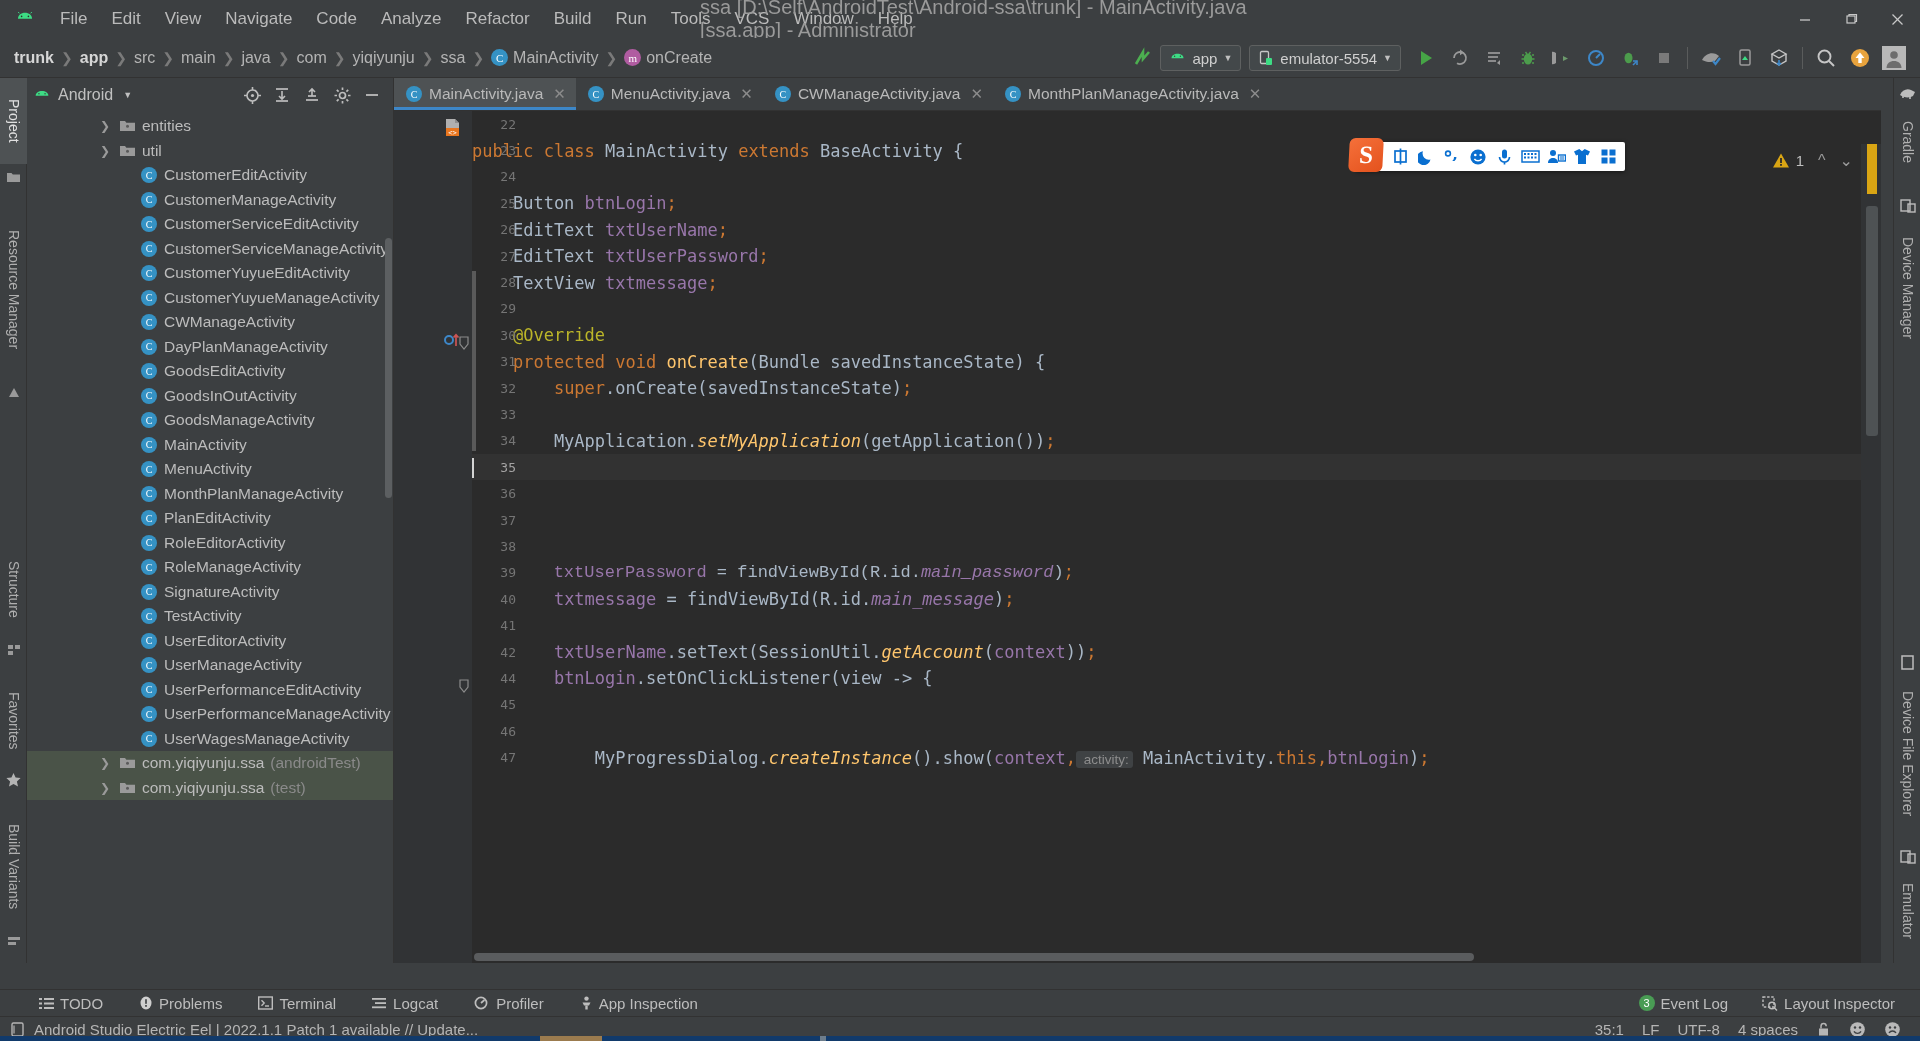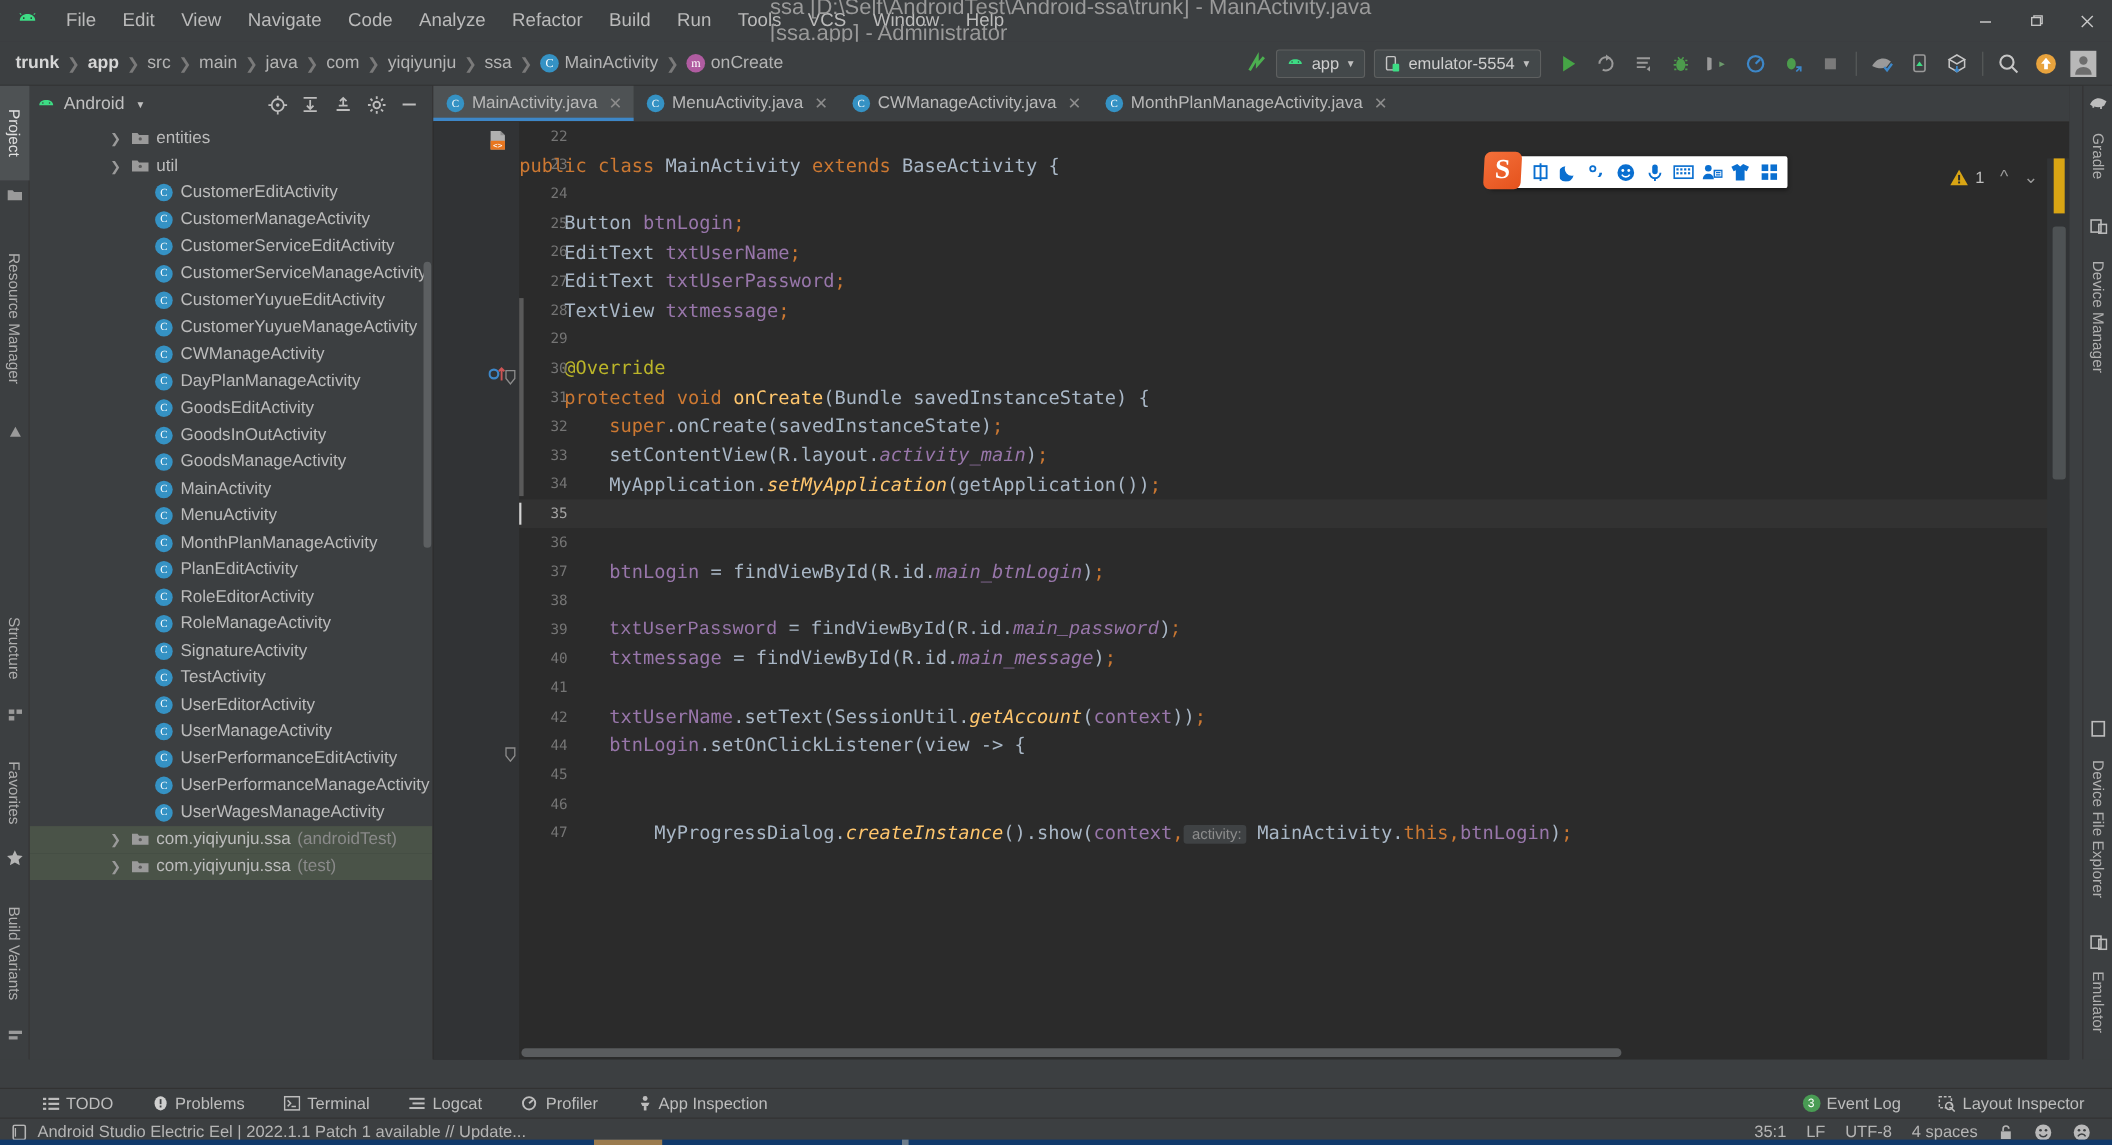--- a/index.html
+++ b/index.html
@@ -733,25 +733,25 @@
         <div class="line"><span class="lnum">23</span><span style="margin-left: 0px;"><span class="kw">public </span><span class="kw">class </span><span class="plain">MainActivity </span><span class="kw">extends </span><span class="plain">BaseActivity {</span></span></div>
         <div class="line"><span class="lnum">24</span><span style="margin-left: 0px;"></span></div>
         <div class="line"><span class="lnum">25</span><span style="margin-left: 0px;"><span class="plain">    Button </span><span class="fld">btnLogin</span><span class="kw">;</span></span></div>
         <div class="line"><span class="lnum">26</span><span style="margin-left: 0px;"><span class="plain">    EditText </span><span class="fld">txtUserName</span><span class="kw">;</span></span></div>
         <div class="line"><span class="lnum">27</span><span style="margin-left: 0px;"><span class="plain">    EditText </span><span class="fld">txtUserPassword</span><span class="kw">;</span></span></div>
         <div class="line"><span class="lnum">28</span><span style="margin-left: 0px;"><span class="plain">    TextView </span><span class="fld">txtmessage</span><span class="kw">;</span></span></div>
         <div class="line"><span class="lnum">29</span><span style="margin-left: 0px;"></span></div>
         <div class="line"><span class="lnum">30</span><span style="margin-left: 0px;"><span class="ann">    @Override</span></span></div>
         <div class="line"><span class="lnum">31</span><span style="margin-left: 0px;"><span class="kw">    protected </span><span class="kw">void </span><span class="mth">onCreate</span><span class="plain">(Bundle savedInstanceState) {</span></span></div>
         <div class="line"><span class="lnum">32</span><span style="margin-left: 0px;"><span class="plain">        </span><span class="kw">super</span><span class="plain">.onCreate(savedInstanceState)</span><span class="kw">;</span></span></div>
-        <div class="line"><span class="lnum">33</span><span style="margin-left: 0px;"><span class="plain">        setContentView(R.layout.</span><span class="static-it">activity_main</span><span class="plain">)</span><span class="kw">;</span></span></div>
+        <div class="line"><span class="lnum">33</span></div>
         <div class="line"><span class="lnum">34</span><span style="margin-left: 0px;"><span class="plain">        MyApplication.</span><span class="mth-it">setMyApplication</span><span class="plain">(getApplication())</span><span class="kw">;</span></span></div>
         <div class="line current"><span class="lnum cur">35</span><span style="margin-left: 0px;"><span class="caret-bar"></span></span></div>
         <div class="line"><span class="lnum">36</span><span style="margin-left: 0px;"></span></div>
-        <div class="line"><span class="lnum">37</span><span style="margin-left: 0px;"><span class="plain">        </span><span class="fld">btnLogin </span><span class="plain">= findViewById(R.id.</span><span class="static-it">main_btnLogin</span><span class="plain">)</span><span class="kw">;</span></span></div>
+        <div class="line"><span class="lnum">37</span></div>
         <div class="line"><span class="lnum">38</span></div>
         <div class="line"><span class="lnum">39</span><span style="margin-left: 0px; font-family: Liberation Mono, monospace;"><span class="plain">        </span><span class="fld">txtUserPassword </span><span class="plain">= findViewById(R.id.</span><span class="static-it">main_password</span><span class="plain">)</span><span class="kw">;</span></span></div>
         <div class="line"><span class="lnum">40</span><span style="margin-left: 0px;"><span class="plain">        </span><span class="fld">txtmessage </span><span class="plain">= findViewById(R.id.</span><span class="static-it">main_message</span><span class="plain">)</span><span class="kw">;</span></span></div>
         <div class="line"><span class="lnum">41</span><span style="margin-left: 0px;"></span></div>
         <div class="line"><span class="lnum">42</span><span style="margin-left: 0px;"><span class="plain">        </span><span class="fld">txtUserName</span><span class="plain">.setText(SessionUtil.</span><span class="mth-it">getAccount</span><span class="plain">(</span><span class="fld">context</span><span class="plain">))</span><span class="kw">;</span></span></div>
         <div class="line"><span class="lnum">44</span><span style="margin-left: 0px;"><span class="plain">        </span><span class="fld">btnLogin</span><span class="plain">.setOnClickListener(view -&gt; {</span></span></div>
         <div class="line"><span class="lnum">45</span><span style="margin-left: 0px;"></span></div>
         <div class="line"><span class="lnum">46</span><span style="margin-left: 0px;"></span></div>
         <div class="line"><span class="lnum">47</span><span style="margin-left: 0px;"><span class="plain">            MyProgressDialog.</span><span class="mth-it">createInstance</span><span class="plain">().show(</span><span class="fld">context</span><span class="kw">,</span><span class="hint"> activity:</span><span class="plain"> MainActivity.</span><span class="kw">this</span><span class="kw">,</span><span class="fld">btnLogin</span><span class="plain">)</span><span class="kw">;</span></span></div>
       </div>

